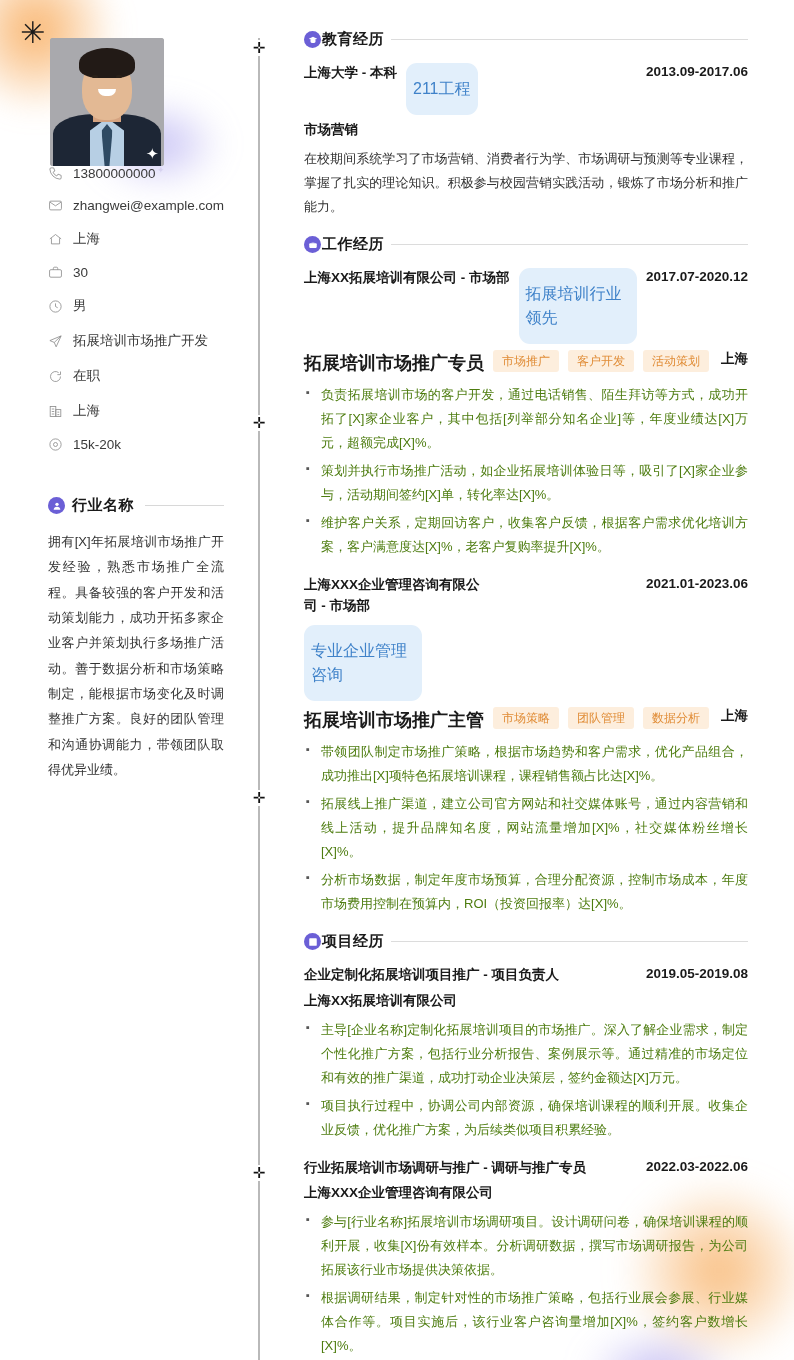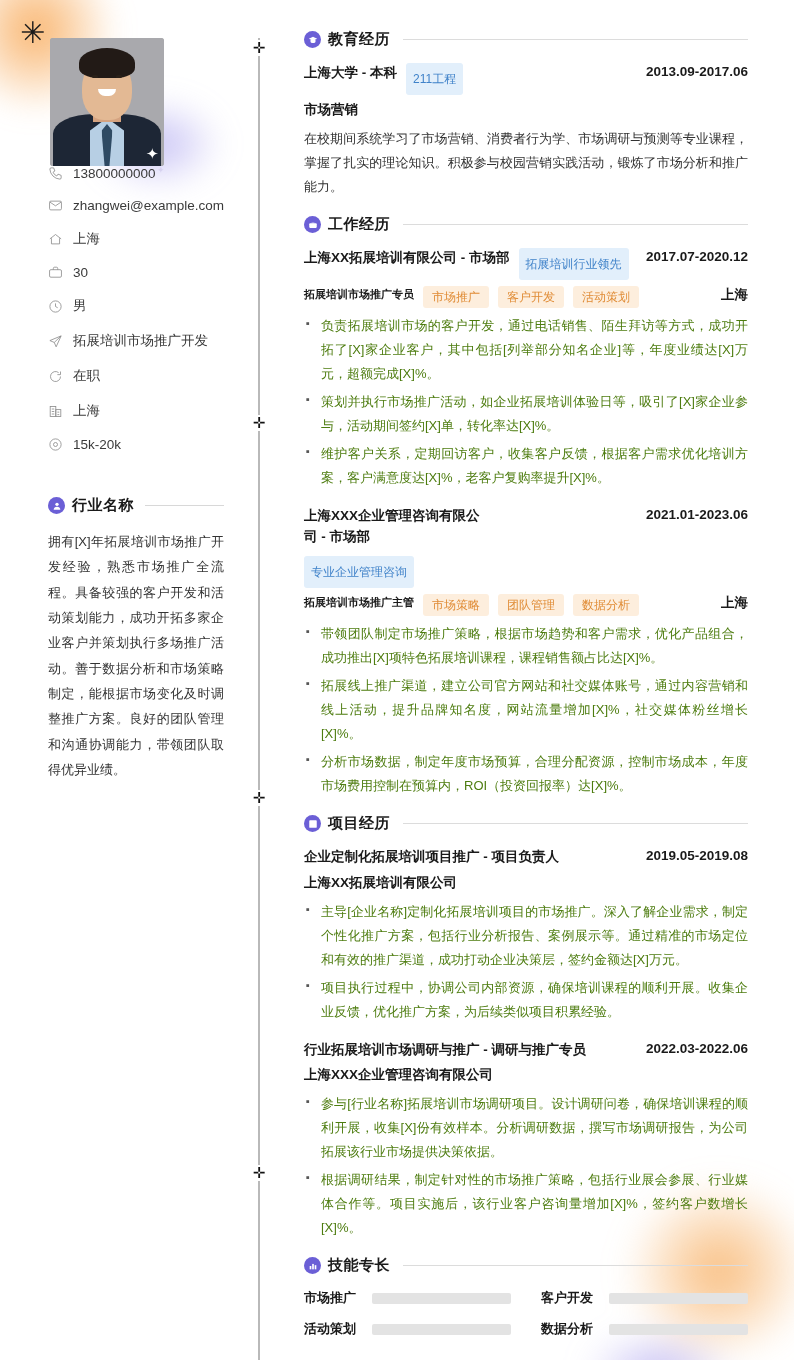--- a/index.html
+++ b/index.html
@@ -67,33 +67,33 @@
   .side-sec-title{ display:flex; align-items:center; gap:7px; margin:44px 0 14px 0;}
   .badge{ width:17px;height:17px;border-radius:50%; background:#6b5fd6; color:#fff; font-size:10px;
           display:flex;align-items:center;justify-content:center; flex:0 0 17px;}
   .badge svg{width:10px;height:10px;fill:#fff;}
   .side-sec-title h3{ font-size:15px; font-weight:700; color:#1a1a1a; letter-spacing:.5px;}
   .side-rule{ flex:1; height:1px; background:#d8d8d8; margin-left:4px; }
   .summary{ font-size:13px; line-height:1.95; color:#333; text-align:justify; }
 
   
   .sec{ margin-bottom:4px; }
-  .sec-head{ display:flex; align-items:center; gap:7px; margin:0 0 14px 0;}
+  .sec-head{ display:flex; align-items:center; gap:1px; margin:0 0 14px 0;}
   .sec-head h2{ font-size:15px; font-weight:700; color:#1a1a1a; letter-spacing:.5px; white-space:nowrap;}
   .sec-rule{ flex:1; height:1px; background:#dcdcdc; margin-left:6px;}
 
   .entry{ margin-bottom:16px; }
   .row{ display:flex; align-items:flex-start; justify-content:space-between; gap:8px; margin-bottom:6px;}
   .row-l{ display:flex; align-items:flex-start; gap:9px; flex-wrap:wrap; flex:1;}
   .org{ font-size:13.5px; font-weight:700; color:#1a1a1a; line-height:1.5;}
-  .role{ font-size:11px; font-weight:700; color:#1a1a1a; line-height:1.5;}
+  .role{ font-size:18px; font-weight:700; color:#1a1a1a; line-height:1.5;}
   .date{ font-size:13.5px; font-weight:700; color:#1a1a1a; white-space:nowrap; padding-top:1px;}
   .loc{ font-size:13.5px; font-weight:700; color:#1a1a1a; white-space:nowrap;}
   .major{ font-size:13.5px; font-weight:700; color:#1a1a1a; margin-bottom:8px;}
-  .tag-blue{ background:#e2effb; color:#3f82c9; font-size:12px; padding:7px 7px; border-radius:3px;
+  .tag-blue{ background:#e2effb; color:#3f82c9; font-size:16px; padding:14px 7px; border-radius:11px;
              line-height:1.5; max-width:118px;}
   .tag-orange{ background:#fdeedd; color:#e08c36; font-size:12px; padding:2px 9px; border-radius:3px; line-height:1.5;}
   .desc{ font-size:13px; line-height:1.85; color:#333; text-align:justify;}
   ul.bullets{ list-style:none; }
   ul.bullets li{ position:relative; padding-left:17px; font-size:13px; line-height:1.85;
                  color:#4d7c0f; margin-bottom:4px; text-align:justify;}
   ul.bullets li::before{ content:"▪"; position:absolute; left:2px; top:-1px; color:#555; font-size:11px;}
 
   
   .skills-grid{ display:grid; grid-template-columns:1fr 1fr; gap:13px 30px; margin:4px 0 24px 0;}

